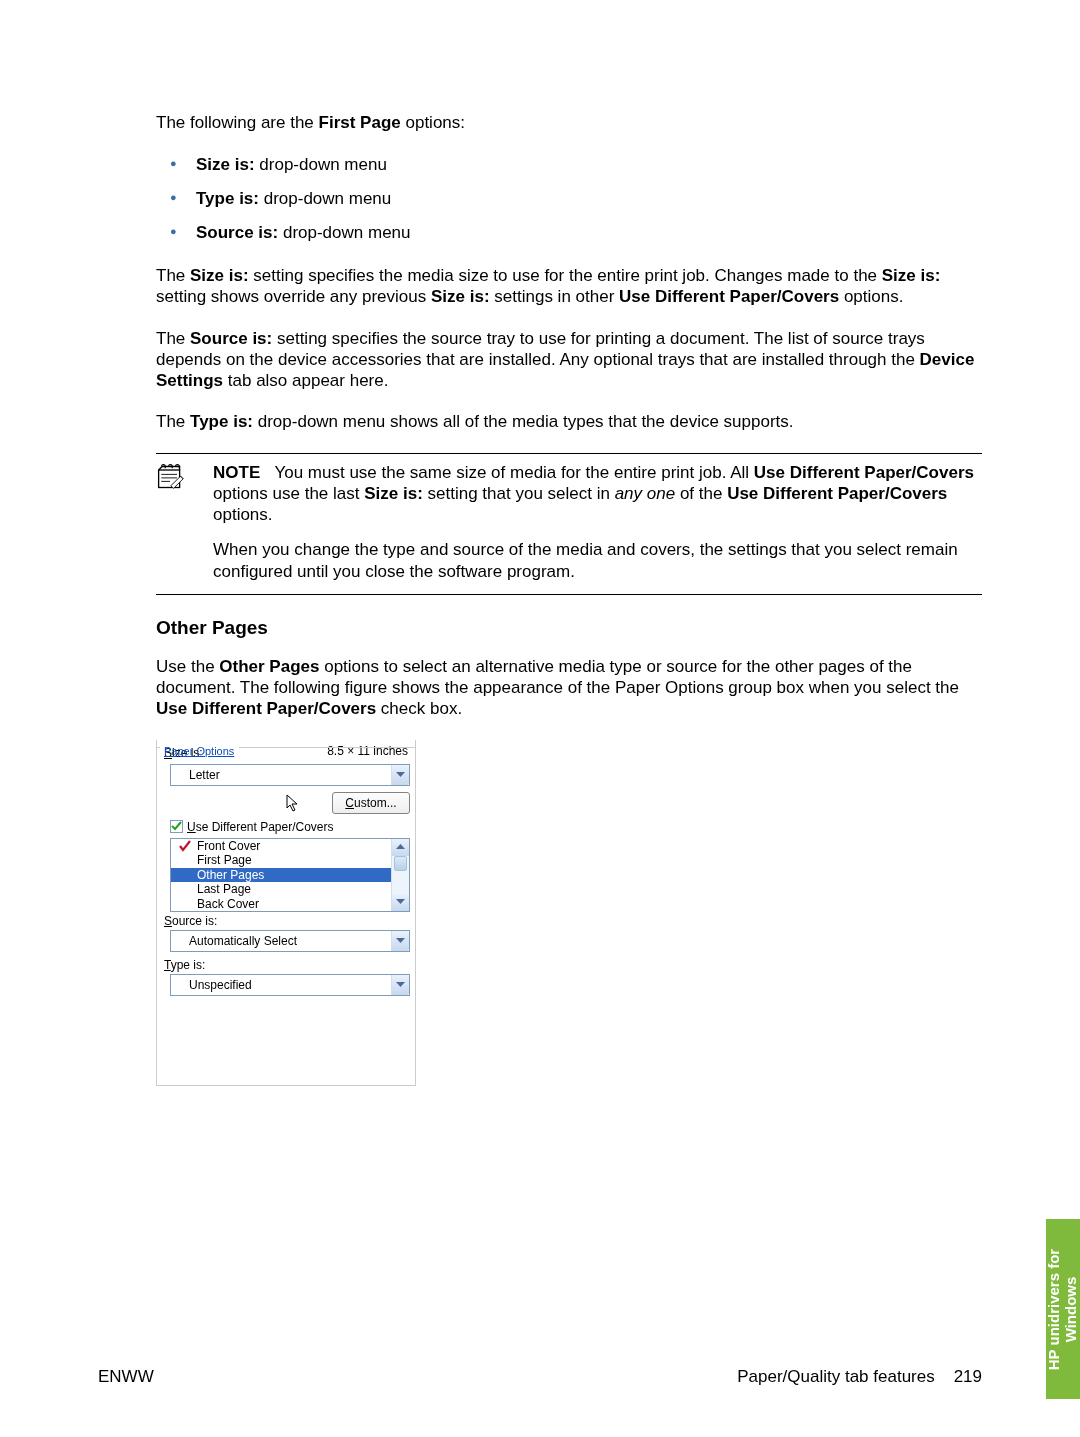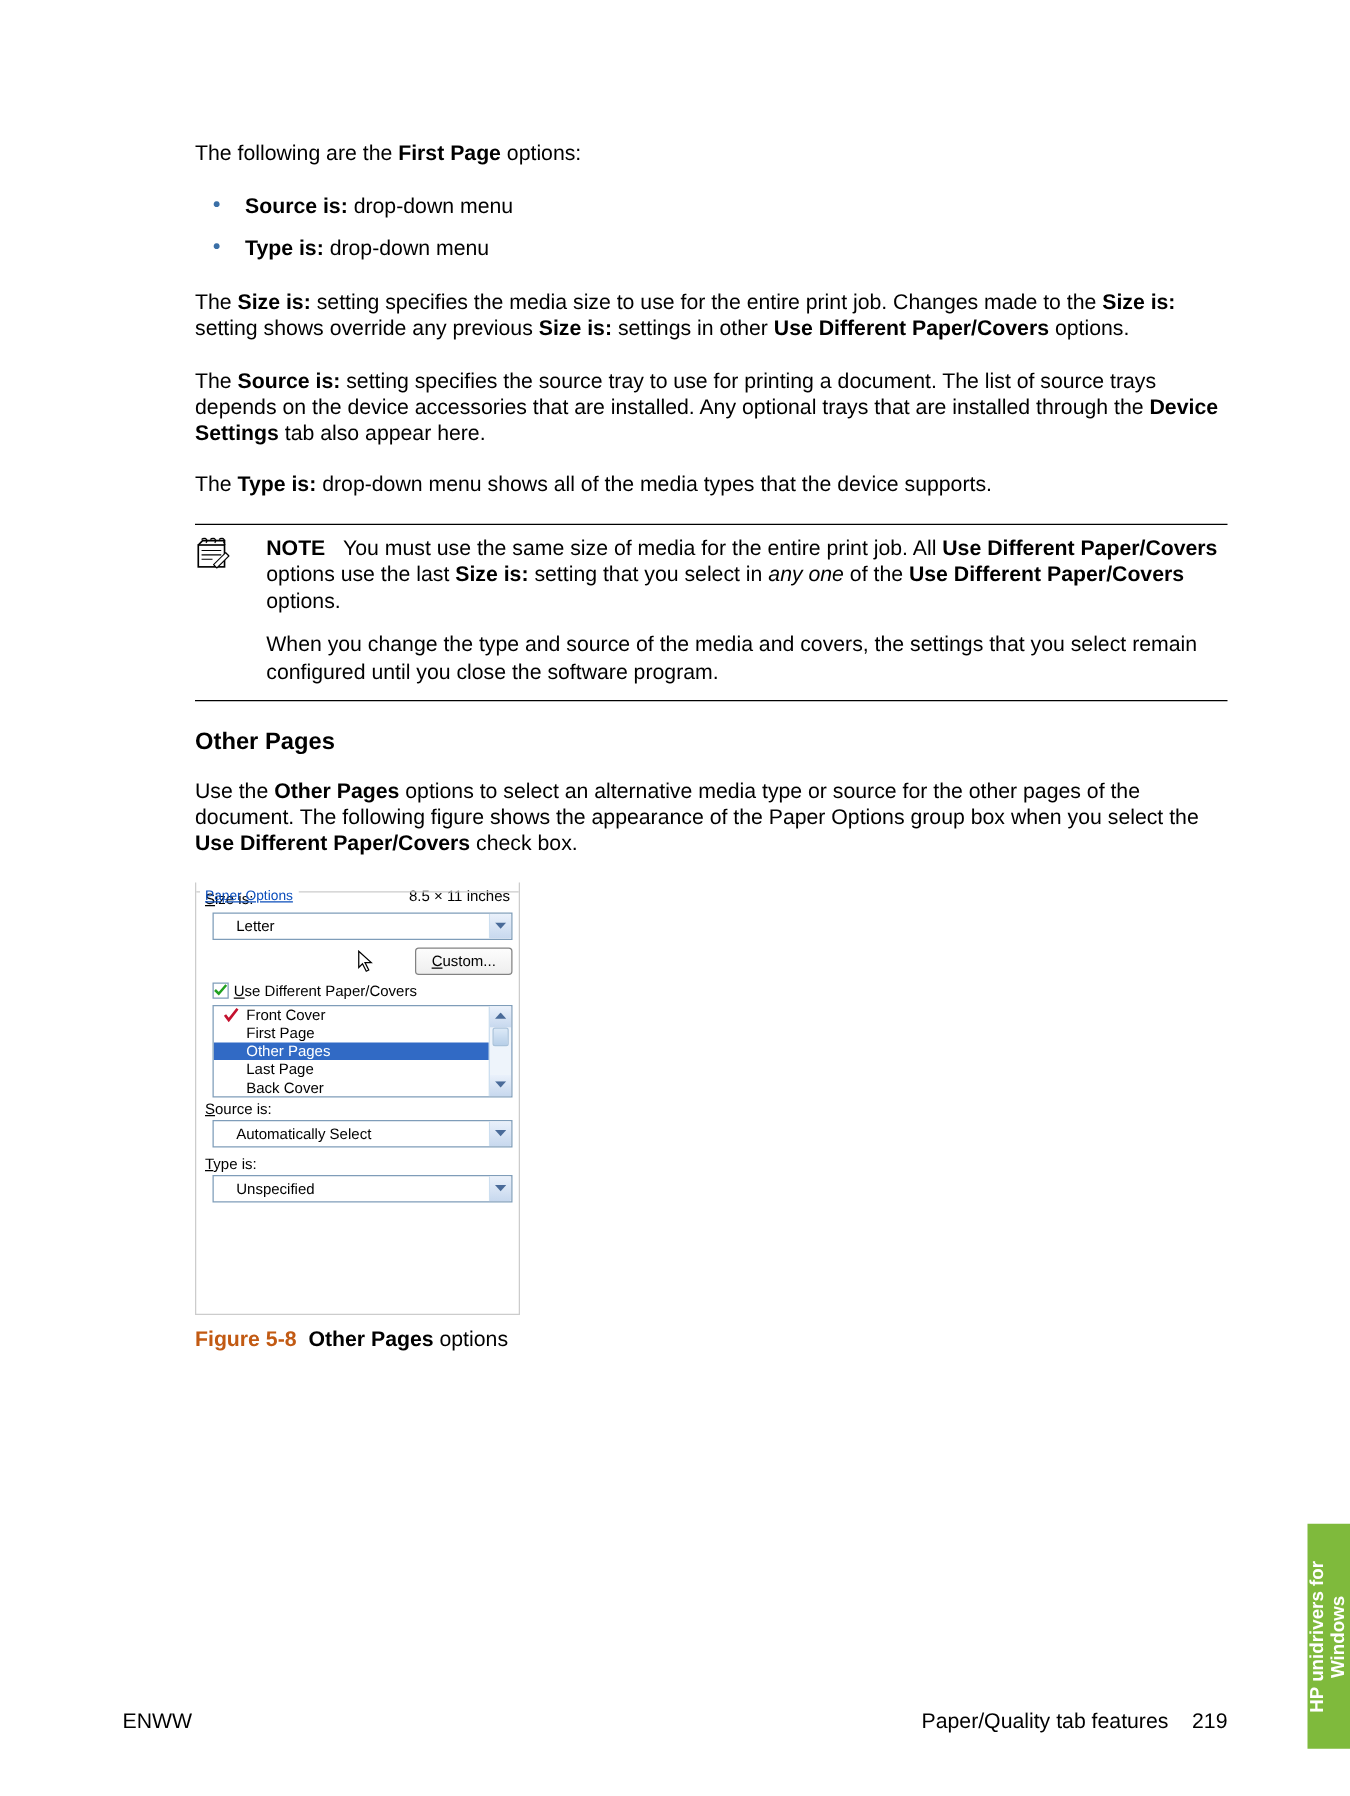--- a/index.html
+++ b/index.html
@@ -267,22 +267,23 @@
 </head>
 <body>
 
 <div class="page">
 
   <p class="intro">
     <span>The following are the </span><span class="bold">First Page</span><span> options:</span>
   </p>
 
   <ul class="bullets">
+    <li><span class="bold">Size is:</span><span> drop-down menu</span></li>
+    <li><span class="bold">Type is:</span><span> drop-down menu</span></li>
     <li><span class="bold">Source is:</span><span> drop-down menu</span></li>
-    <li><span class="bold">Type is:</span><span> drop-down menu</span></li>
   </ul>
 
   <p class="para">
     <span>The </span><span class="bold">Size is:</span><span> setting specifies the media size to use for the entire print job. Changes made to the </span><span class="bold">Size is:</span><span> setting shows override any previous </span><span class="bold">Size is:</span><span> settings in other </span><span class="bold">Use Different Paper/Covers</span><span> options.</span>
   </p>
 
   <p class="para">
     <span>The </span><span class="bold">Source is:</span><span> setting specifies the source tray to use for printing a document. The list of source trays depends on the device accessories that are installed. Any optional trays that are installed through the </span><span class="bold">Device Settings</span><span> tab also appear here.</span>
   </p>
 
@@ -410,23 +411,20 @@
     <div class="combo plain">
       <span>Unspecified</span>
       <span class="dd-btn">
           <svg width="9" height="6">
             <path d="M0 0 L9 0 L4.5 5 Z" fill="#4a6b99"></path>
           </svg>
         </span>
     </div>
   </div>
 
-  <p class="fig-caption">
-    <span class="fig-label">Figure 5-8</span>&nbsp;&nbsp;<span class="bold">Other Pages</span><span> options</span>
-  </p>
 
   <div class="footer">
     <span>ENWW</span>
     <span class="right">
       <span>Paper/Quality tab features</span>&nbsp;&nbsp;&nbsp;&nbsp;<span>219</span>
     </span>
   </div>
 
   <div class="side-tab">
     <span>HP unidrivers for<br>Windows</span>

